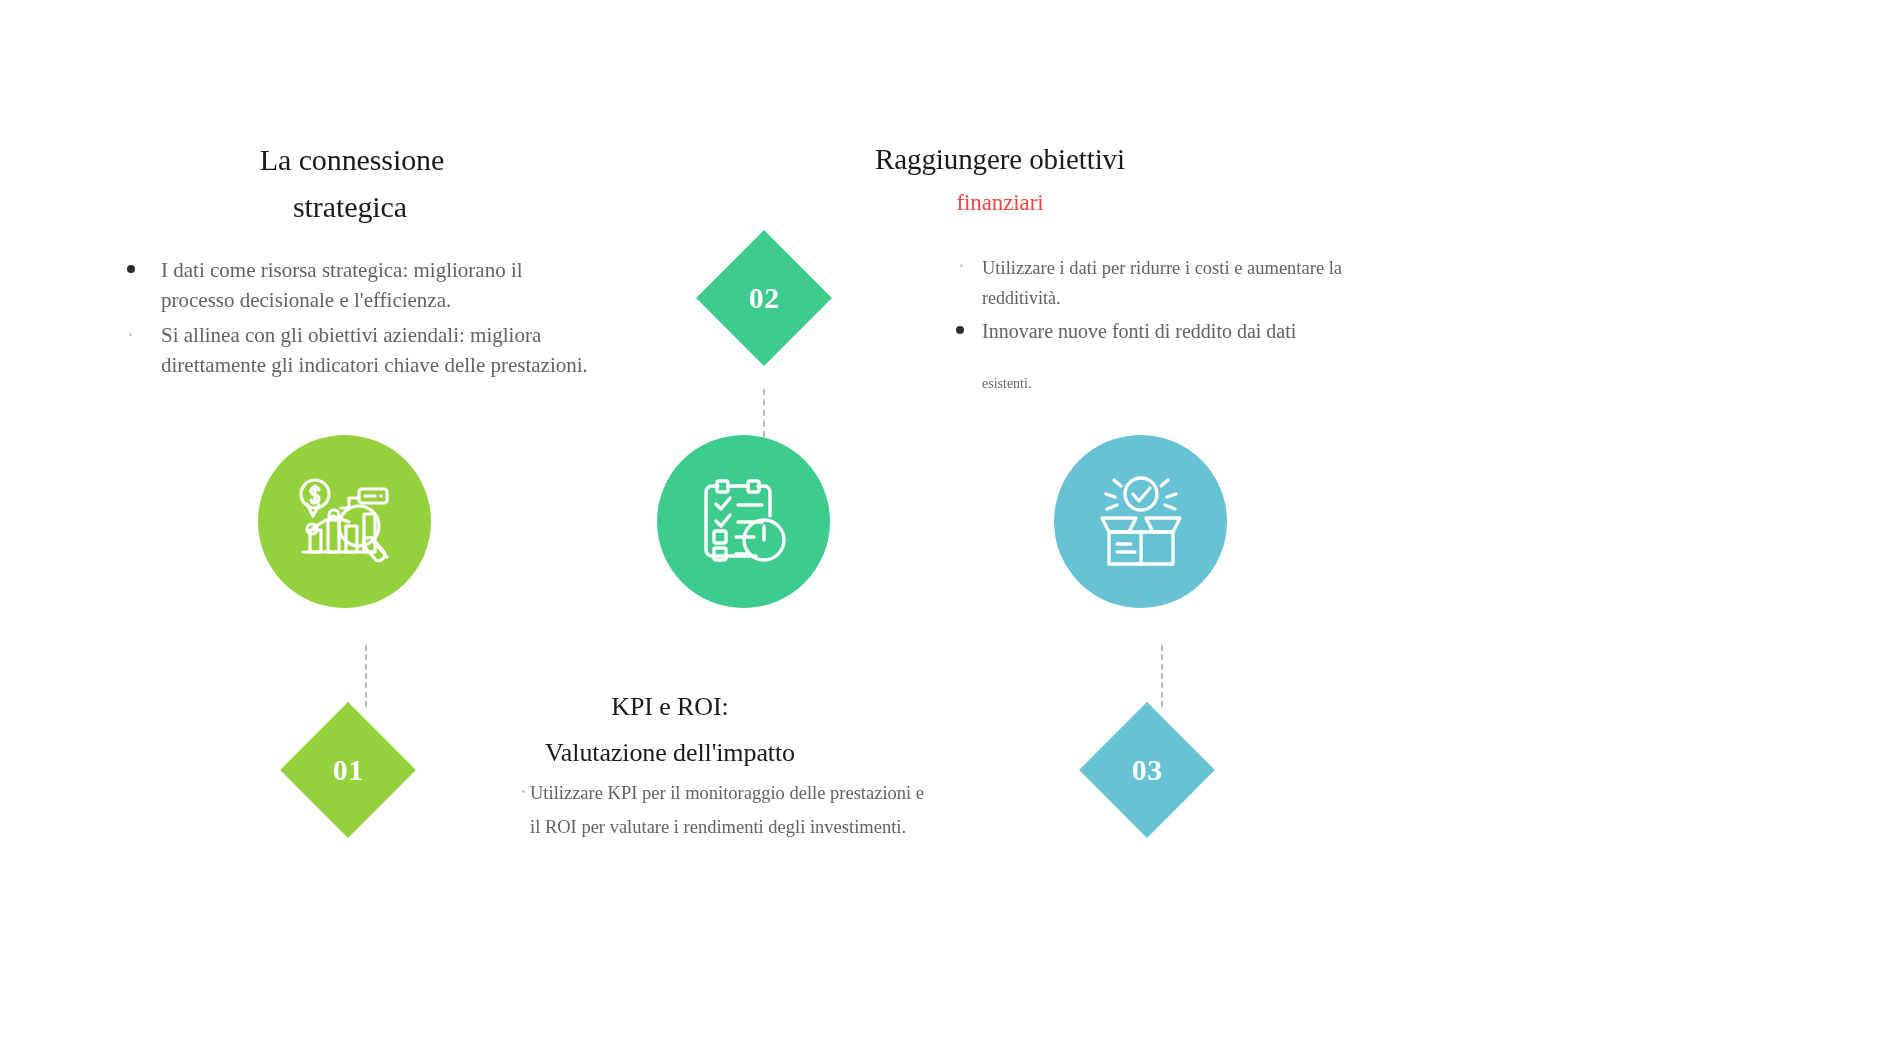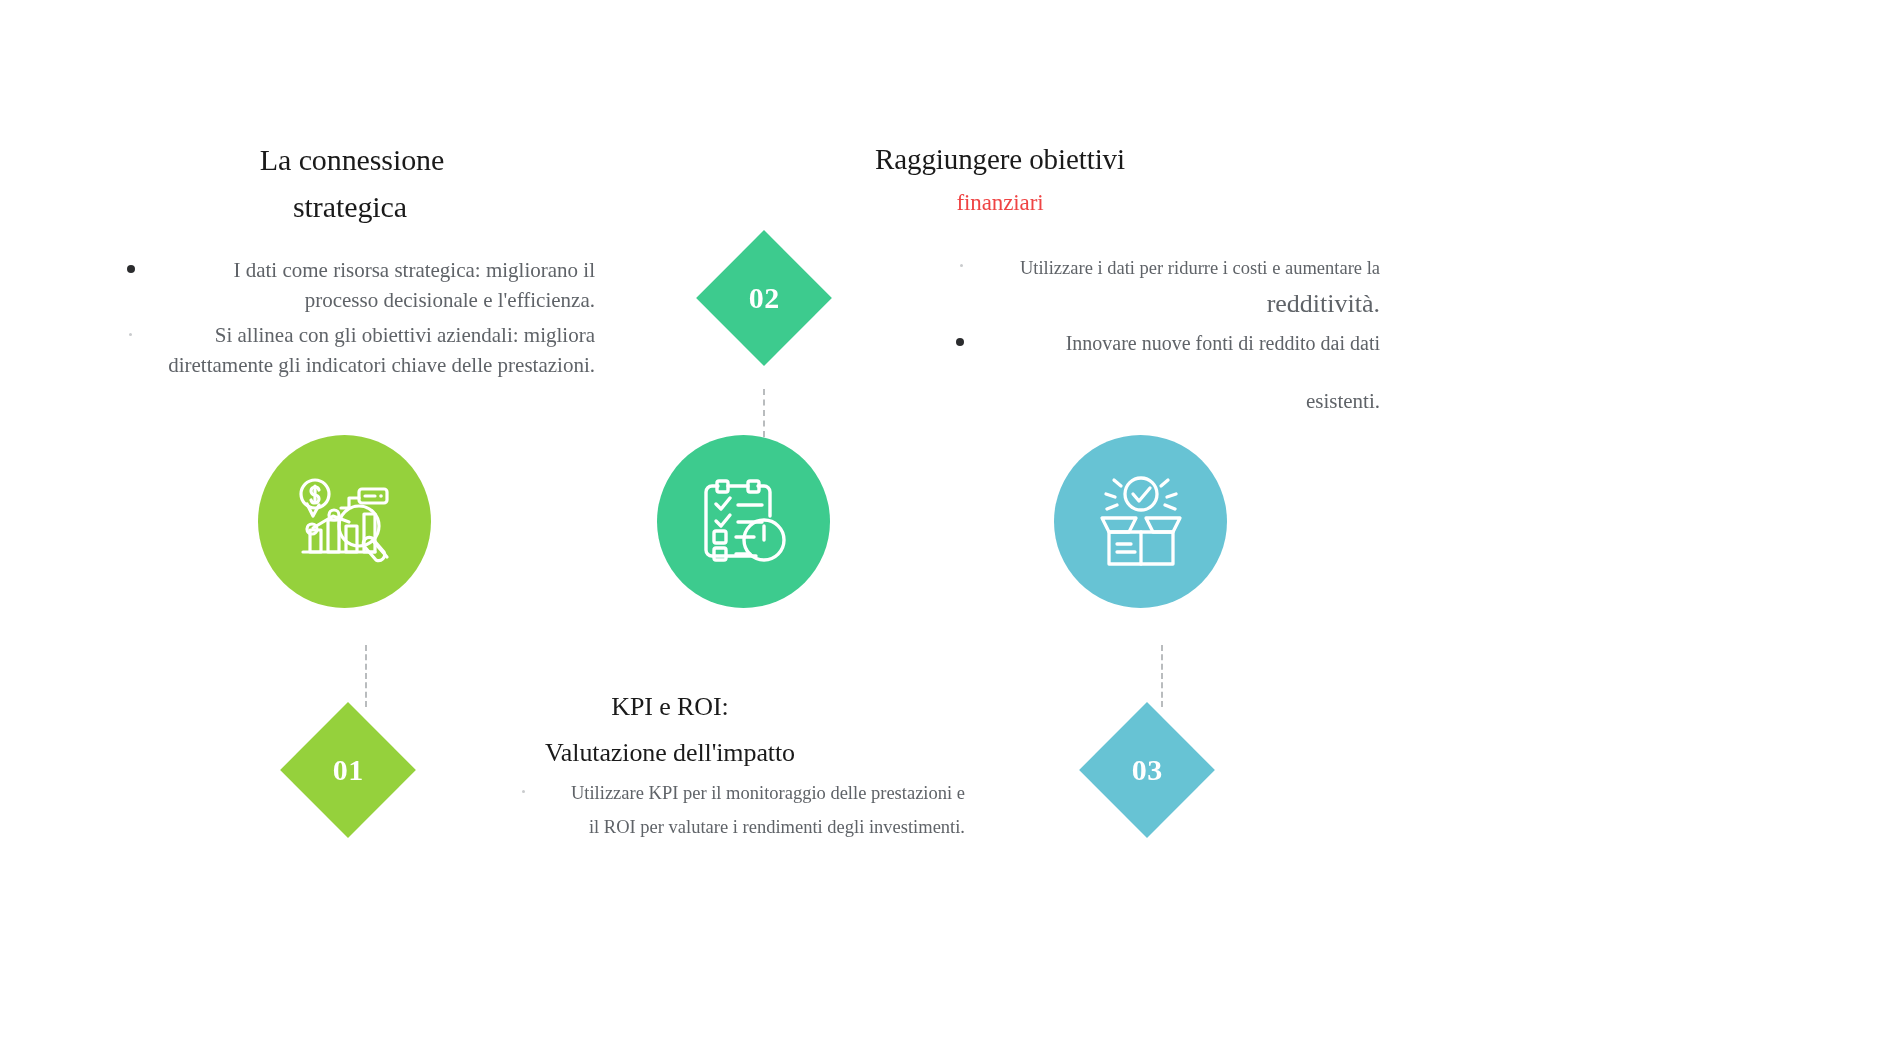--- a/index.html
+++ b/index.html
@@ -72,21 +72,21 @@
   
   .bullets {
     position: absolute;
     color: #5f6368;
     list-style: none;
     margin: 0;
     padding: 0;
   }
   .bullets li {
     position: relative;
-    text-align: right;
+    text-align: left;
     line-height: 1.45;
   }
   .bullets li .marker {
     position: absolute;
     border-radius: 50%;
     background: #2f3133;
     left: 0;
   }
   .bullets li.strong .marker {
     width: 8px;
@@ -115,24 +115,24 @@
 
   
   #bullets-3 {
     left: 950px;
     top: 255px;
     width: 430px;
     font-size: 18.5px;
   }
   #bullets-3 li.faint  { padding-left: 32px; }
   #bullets-3 li.strong { padding-left: 32px; margin-top: 6px; font-size: 20px; }
-  #bullets-3 li .sub   { display: block; font-size: 26px; margin-top: 3px; }
+  #bullets-3 li .sub   { display: block; font-size: 18px; margin-top: 3px; }
   #bullets-3 li.faint .marker  { left: 10px; top: 9px; }
   #bullets-3 li.strong .marker { left: 6px; top: 9px; }
-  #bullets-3 li.strong .sub    { font-size: 21px; margin-top: 28px; }
+  #bullets-3 li.strong .sub    { font-size: 14px; margin-top: 28px; }
 
   
   #bullets-2 {
     left: 500px;
     top: 780px;
     width: 465px;
     font-size: 18.5px;
   }
   #bullets-2 li.faint  { padding-left: 30px; }
   #bullets-2 li.strong { padding-left: 30px; margin-top: 18px; font-size: 17px; }

